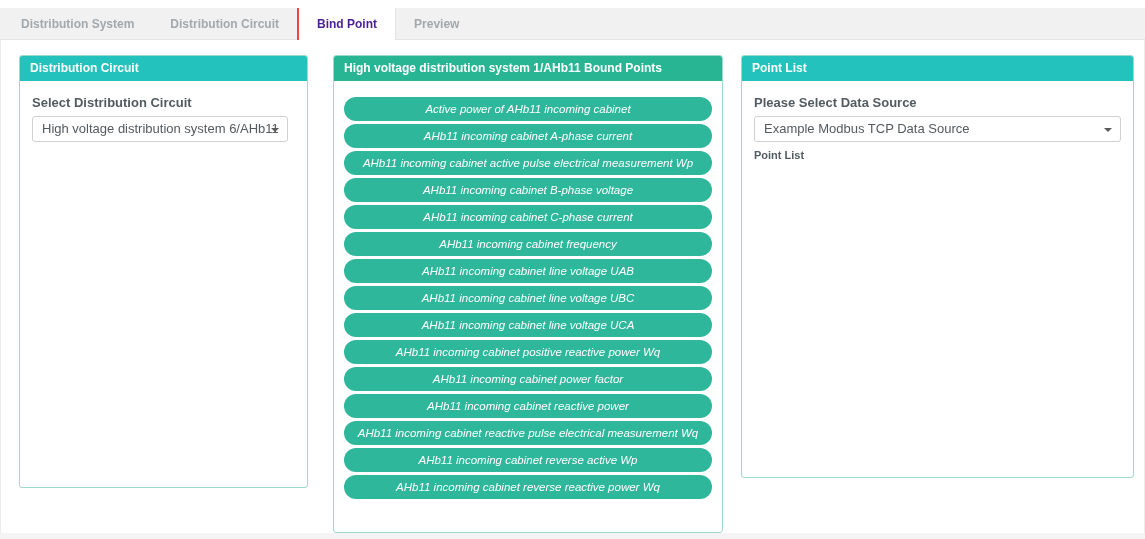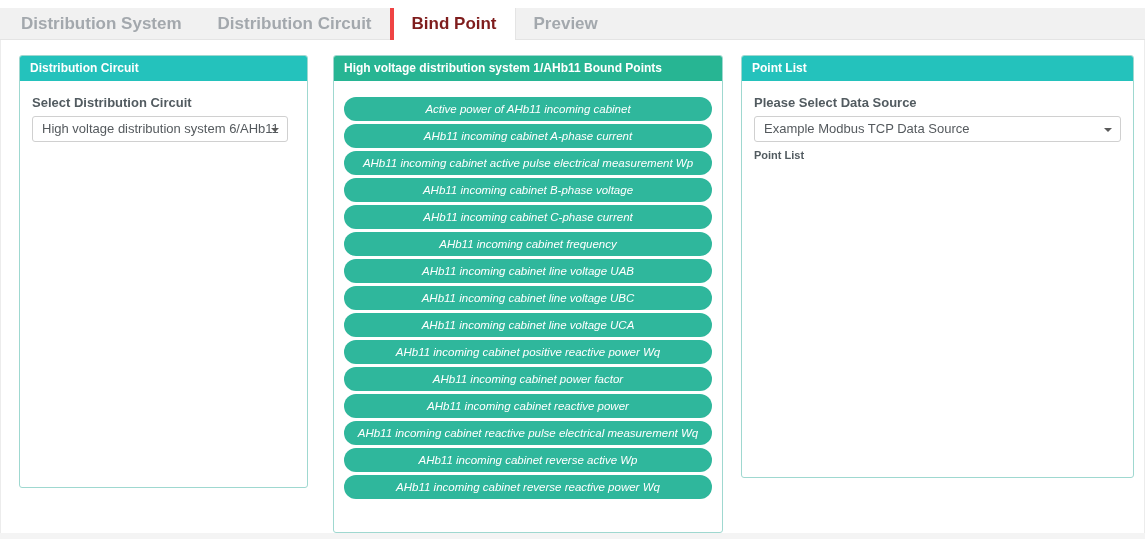--- a/index.html
+++ b/index.html
@@ -19,32 +19,32 @@
   .tab-bar {
     height: 32px;
     background: #f1f1f1;
     border-bottom: 1px solid #e4e4e4;
     display: flex;
     align-items: stretch;
     padding-left: 3px;
   }
   .tab {
     padding: 0 18px;
-    font-size: 17px;
+    font-size: 12px;
     font-weight: 600;
     color: #a3a8ad;
     display: flex;
     align-items: center;
     cursor: pointer;
     margin-bottom: -1px;
   }
   .tab.active {
     background: #ffffff;
-    color: #7f1d1d;
-    border-left: 4px solid #ef4444;
+    color: #4c1d95;
+    border-left: 2px solid #ef4444;
     border-right: 1px solid #e4e4e4;
   }
   .content {
     position: relative;
     height: 493px;
     background: #ffffff;
     border-left: 1px solid #ececec;
     border-right: 1px solid #ececec;
   }
   .panel {

